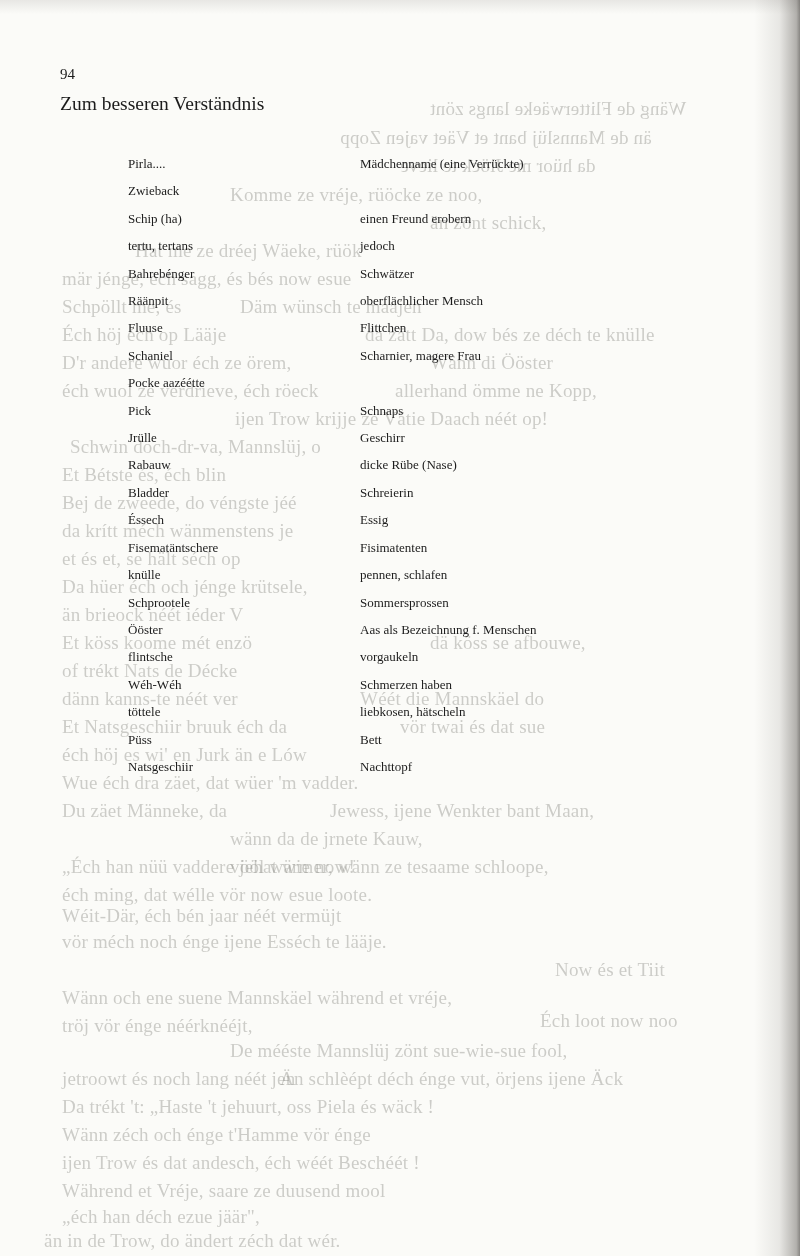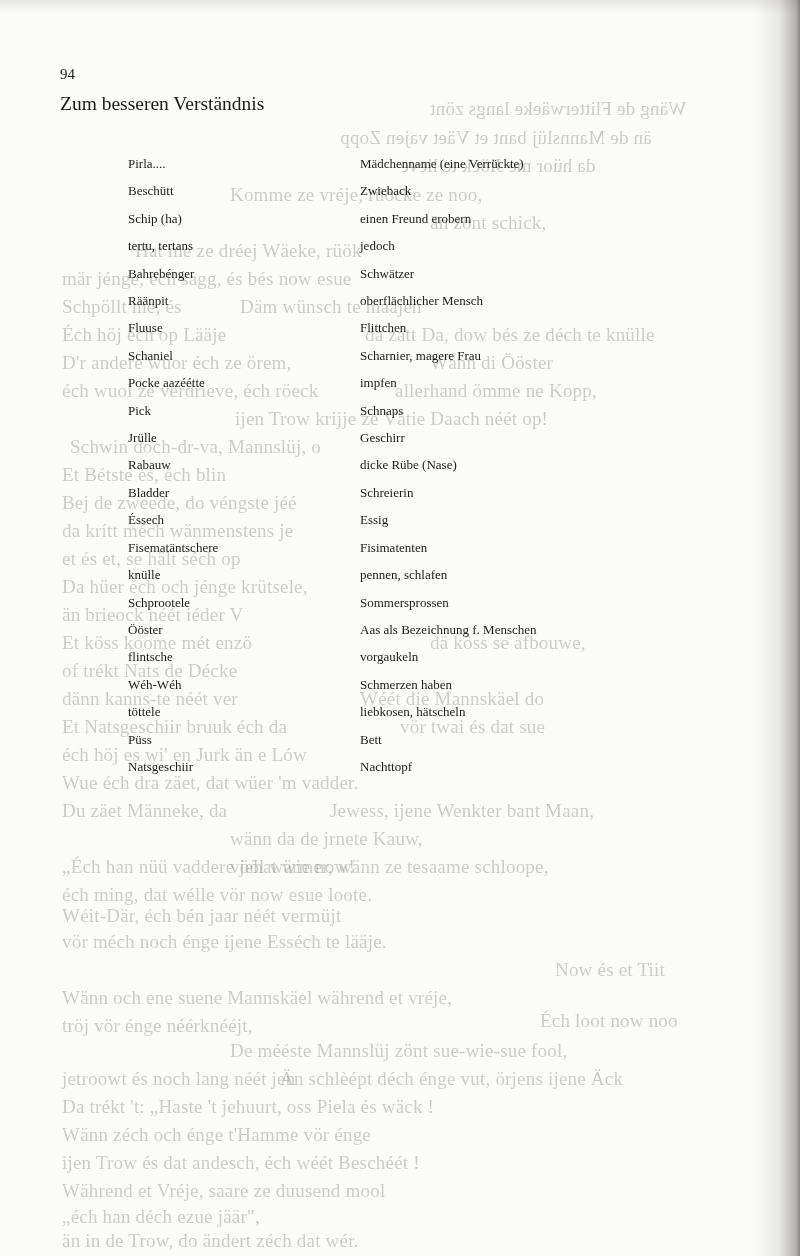--- a/index.html
+++ b/index.html
@@ -111,35 +111,34 @@
       <div class="bleed-line" style="top: 1010px; left: 540px;">Éch loot now noo</div>
       <div class="bleed-line" style="top: 1015px; left: 62px;">tröj vör énge néérknééjt,</div>
       <div class="bleed-line" style="top: 1040px; left: 230px;">De mééste Mannslüj zönt sue-wie-sue fool,</div>
       <div class="bleed-line" style="top: 1068px; left: 62px;">jetroowt és noch lang néét jen</div>
       <div class="bleed-line" style="top: 1068px; left: 280px;">Än schlèépt déch énge vut, örjens ijene Äck</div>
       <div class="bleed-line" style="top: 1096px; left: 62px;">Da trékt 't: „Haste 't jehuurt, oss Piela és wäck !</div>
       <div class="bleed-line" style="top: 1124px; left: 62px;">Wänn zéch och énge t'Hamme vör énge</div>
       <div class="bleed-line" style="top: 1152px; left: 62px;">ijen Trow és dat andesch, éch wéét Beschéét !</div>
       <div class="bleed-line" style="top: 1180px; left: 62px;">Während et Vréje, saare ze duusend mool</div>
       <div class="bleed-line" style="top: 1206px; left: 62px;">„éch han déch ezue jäär",</div>
-      <div class="bleed-line" style="top: 1230px; left: 62px;">än in de Trow, do ändert zéch dat wér.</div>
+      <div class="bleed-line" style="top: 1230px; left: 44px;">än in de Trow, do ändert zéch dat wér.</div>
     </div>
 
   <div class="content" style="color: rgb(28, 28, 28);">
     <div class="page-number">94</div>
 
     <div class="page-heading">Zum besseren Verständnis</div>
 
     <div class="glossary">
         <div class="glossary-row">
           <span class="glossary-term">Pirla....</span>
           <span class="glossary-meaning">Mädchenname (eine Verrückte)</span>
         </div>
         <div class="glossary-row">
-          <span class="glossary-term">Beschütt</span>
           <span class="glossary-meaning">Zwieback</span>
         </div>
         <div class="glossary-row">
           <span class="glossary-term">Schip (ha)</span>
           <span class="glossary-meaning">einen Freund erobern</span>
         </div>
         <div class="glossary-row">
           <span class="glossary-term">tertu, tertans</span>
           <span class="glossary-meaning">jedoch</span>
         </div>
@@ -154,21 +153,20 @@
         <div class="glossary-row">
           <span class="glossary-term">Fluuse</span>
           <span class="glossary-meaning">Flittchen</span>
         </div>
         <div class="glossary-row">
           <span class="glossary-term">Schaniel</span>
           <span class="glossary-meaning">Scharnier, magere Frau</span>
         </div>
         <div class="glossary-row">
           <span class="glossary-term">Pocke aazéétte</span>
-          <span class="glossary-meaning">impfen</span>
         </div>
         <div class="glossary-row">
           <span class="glossary-term">Pick</span>
           <span class="glossary-meaning">Schnaps</span>
         </div>
         <div class="glossary-row">
           <span class="glossary-term">Jrülle</span>
           <span class="glossary-meaning">Geschirr</span>
         </div>
         <div class="glossary-row">

